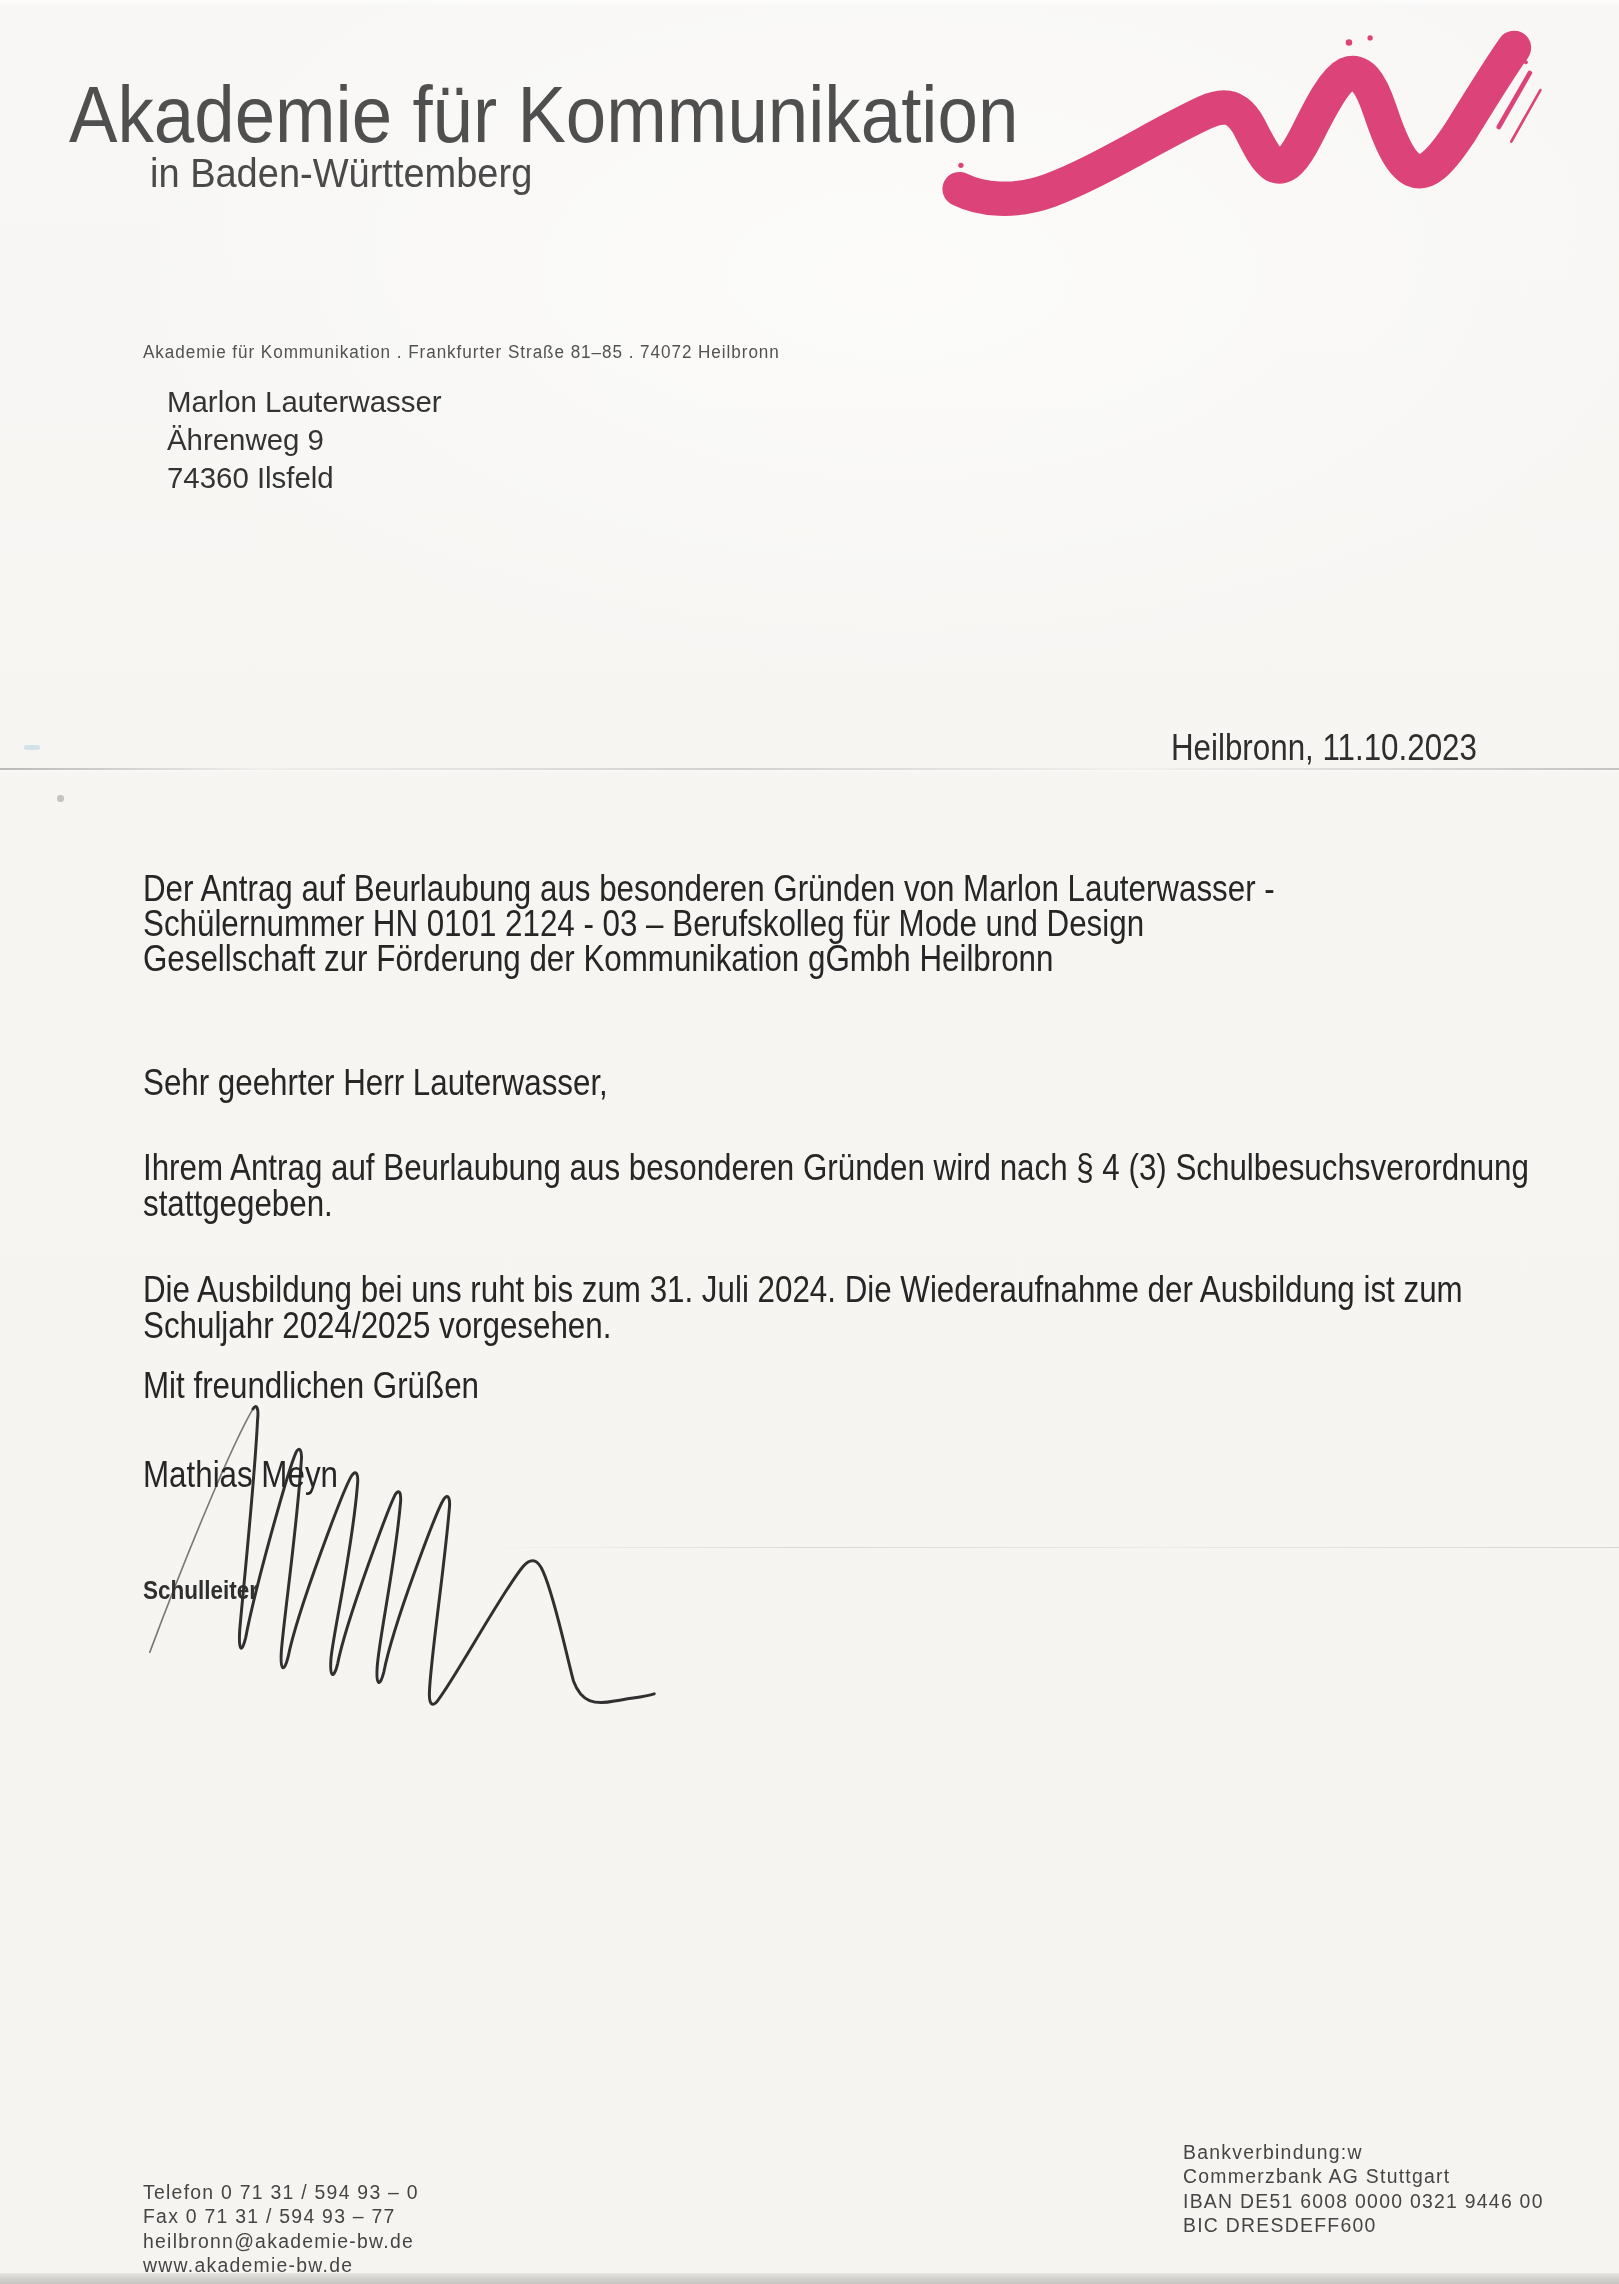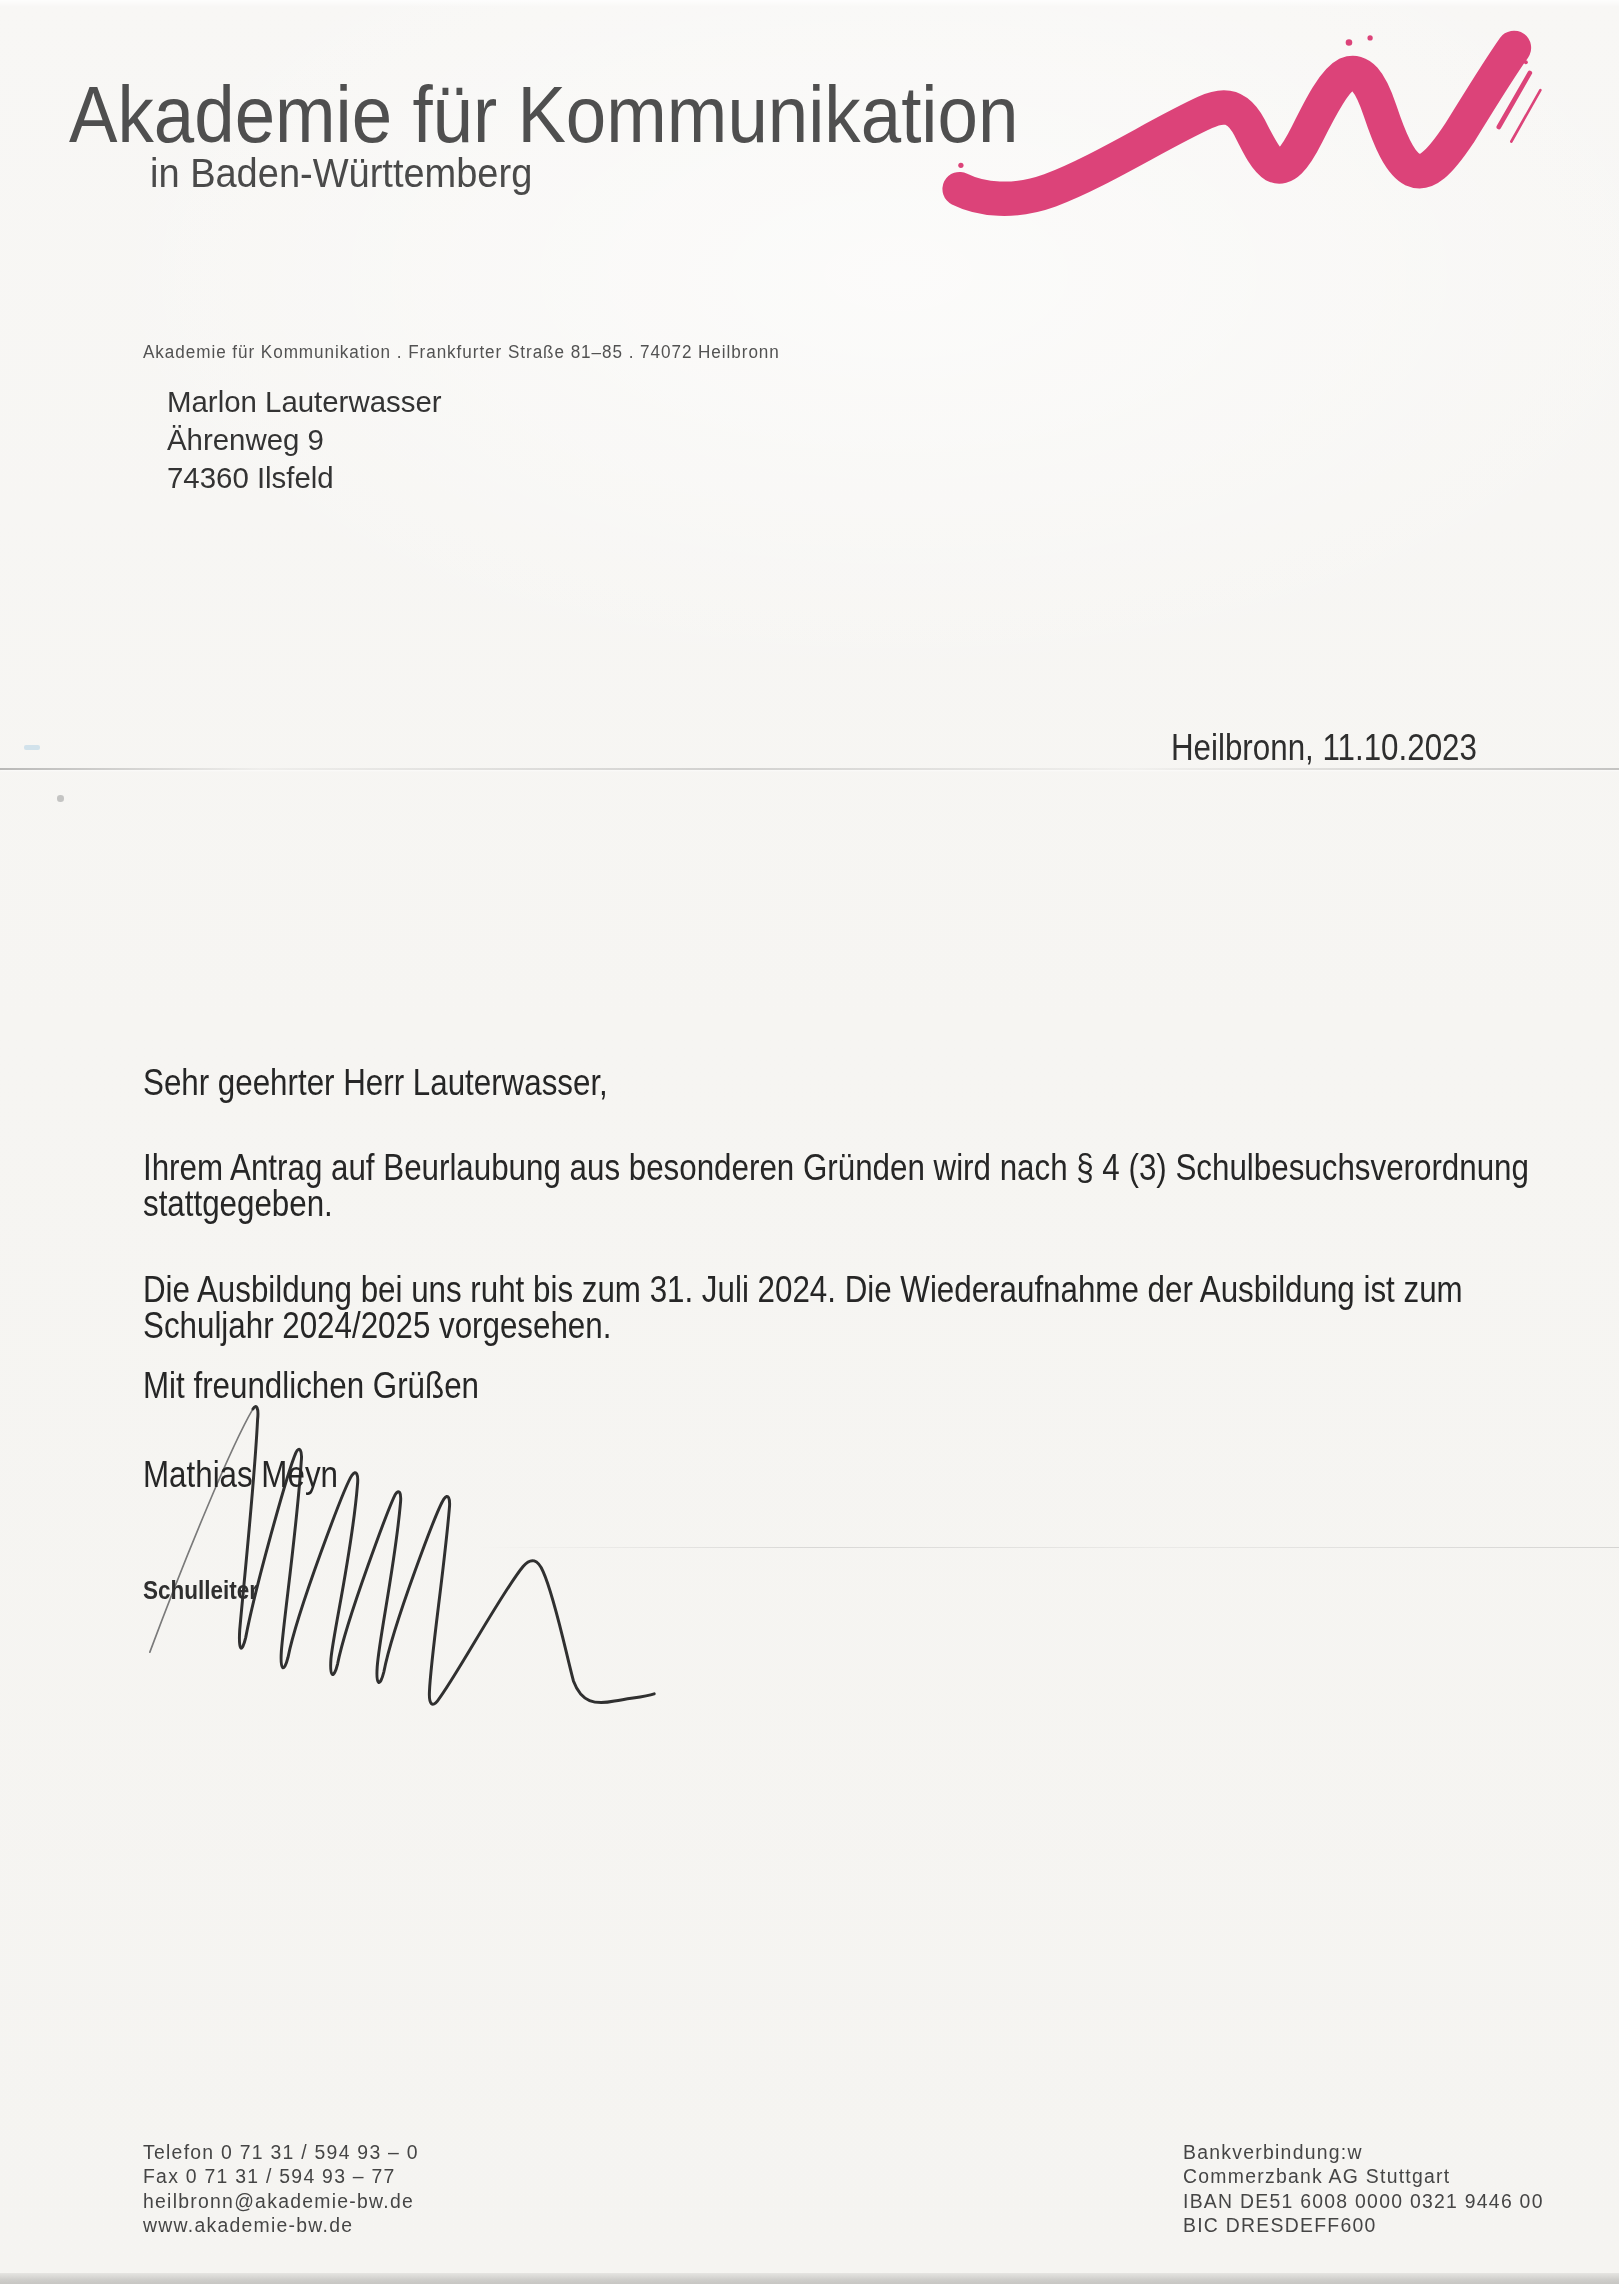--- a/index.html
+++ b/index.html
@@ -27,21 +27,21 @@
   .saluta    { top:1065px; }
   .para1     { top:1150px; }
   .para1 .bline, .para2 .bline { line-height:36px; }
   .para2     { top:1272px; }
   .closing   { top:1368px; }
   .signame   { top:1457px; }
   .sigrole   { top:1573px;font-weight:bold; }
   .sigrole .bline { font-size:25px; transform:scaleX(.9); color:#2f2f2f; }
   .footer-col { position:absolute; top:2140px; }
   .footer-col .fline { position:relative; font-size:20px; line-height:24.4px; letter-spacing:1.3px; transform:scaleX(.97); transform-origin:0 0; color:#454545; white-space:nowrap; }
-  .fc1 { left:143px; } .fc2 { left:554px; } .fc3 { left:1183px; }
+  .fc1 { left:143px;margin-top:40px; } .fc2 { left:554px; } .fc3 { left:1183px; }
   .swoosh { position:absolute; left:941px; top:28px; width:647px; height:198px; }
   .signature-svg { position:absolute; left:132px; top:1393px; width:542px; height:324px; }
   .crease1 { position:absolute; left:0; top:768px; width:1619px; height:2px;
     background:linear-gradient(90deg, rgba(110,110,110,.45), rgba(170,170,170,.10) 16%, rgba(130,130,130,.32) 45%, rgba(175,175,175,.08) 70%, rgba(120,120,120,.40));
     box-shadow:0 1.3px 1.3px rgba(255,255,255,.5); }
   .crease2 { position:absolute; left:476px; top:1547px; width:1144px; height:1.3px;
     background:linear-gradient(90deg, rgba(150,150,150,.0), rgba(140,140,140,.28) 30%, rgba(160,160,160,.12) 60%, rgba(135,135,135,.30));
   }
   .scan-dot { position:absolute; left:57px; top:795px; width:6.6px; height:6.6px; border-radius:50%;
     background:#9a9a9a; opacity:.55; }
@@ -78,20 +78,25 @@
     <div class="rline">Ährenweg 9</div>
     <div class="rline">74360 Ilsfeld</div>
   </div>
 
   <div class="line dateline">Heilbronn, 11.10.2023</div>
 
   <div class="crease1"></div>
   <div class="blue-speck"></div>
   <div class="scan-dot"></div>
 
+  <div class="bodyblock subject">
+    <div class="bline">Der Antrag auf Beurlaubung aus besonderen Gründen von Marlon Lauterwasser -</div>
+    <div class="bline">Schülernummer HN 0101 2124 - 03 – Berufskolleg für Mode und Design</div>
+    <div class="bline">Gesellschaft zur Förderung der Kommunikation gGmbh Heilbronn</div>
+  </div>
 
   <div class="bodyblock saluta">
     <div class="bline">Sehr geehrter Herr Lauterwasser,</div>
   </div>
 
   <div class="bodyblock para1">
     <div class="bline">Ihrem Antrag auf Beurlaubung aus besonderen Gründen wird nach § 4 (3) Schulbesuchsverordnung</div>
     <div class="bline">stattgegeben.</div>
   </div>
 

